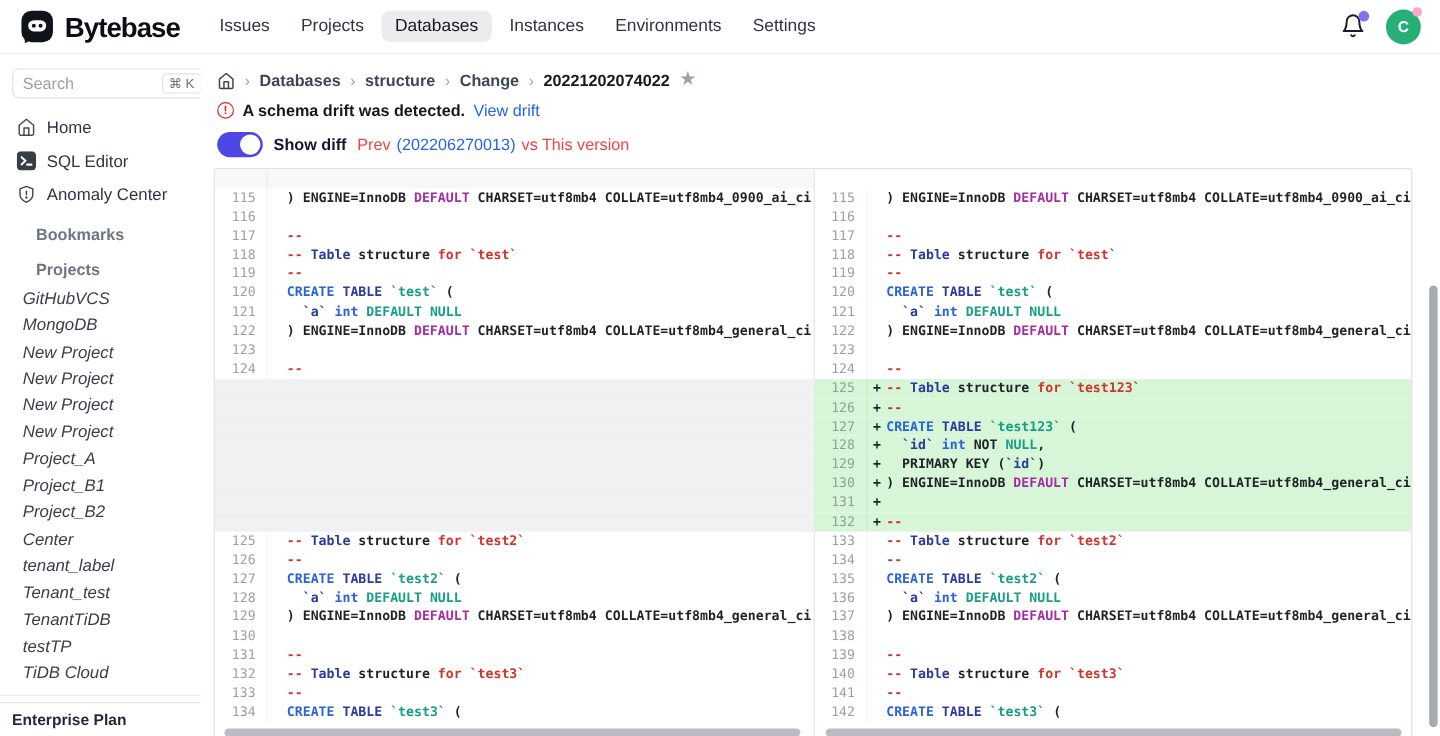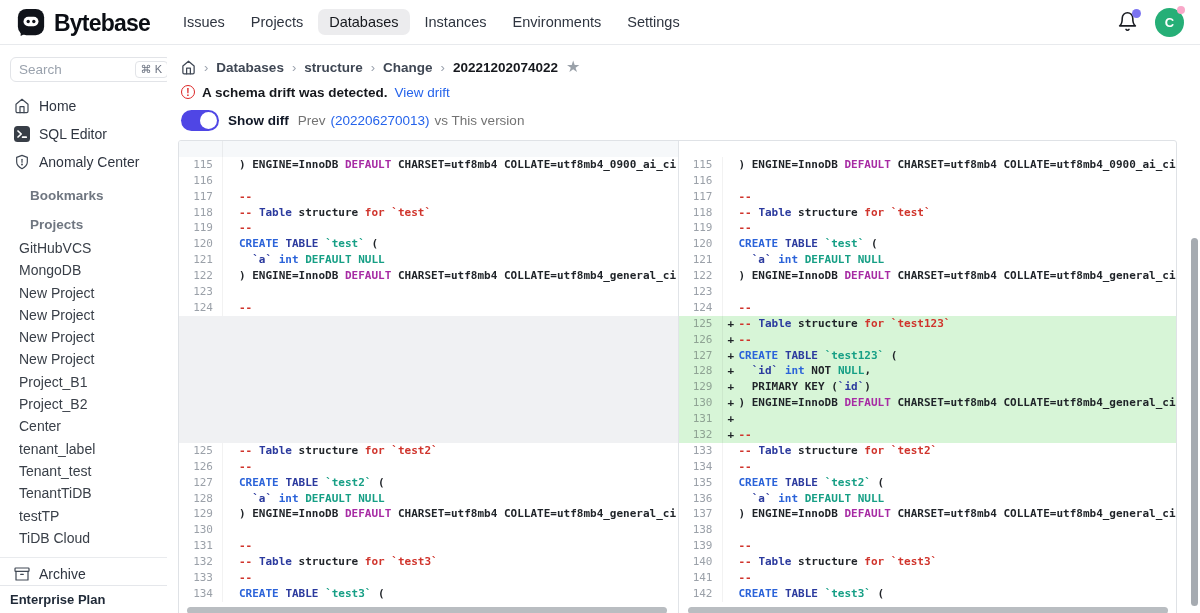--- a/index.html
+++ b/index.html
@@ -32,21 +32,21 @@
   .searchbox { margin:12px 10px 0 10px; height:25px; border:1px solid #e2e4e8;
     border-radius:6px; display:flex; align-items:center; padding:0 3px 0 8px; cursor:text; }
   .searchbox .ph { font-size:13.5px; color:#9aa2ad; flex:1; }
   .kbd { font-size:11px; color:#6b7280; border:1px solid #e2e4e8; border-radius:4px;
     padding:1px 5px; background:#fff; white-space:nowrap; }
   .snav { margin-top:10px; }
   .snav-item { display:flex; align-items:center; gap:9px; height:28px;
     padding-left:14px; font-size:14px; color:#2f3540; cursor:pointer; }
   .slabel { padding-left:30px; margin-top:9px; height:20px; font-size:13.5px;
     color:#6f7680; display:flex; align-items:center;font-weight:bold; }
-  .plist { margin-top:3px; }
+  .plist { margin-top:3px;font-style:italic; }
   .plist div { padding-left:19px; font-size:14px; color:#3a4049; line-height:22.3px;
     cursor:pointer; white-space:nowrap; overflow:hidden; }
   .side-div { border-top:1px solid #e9ebee; margin-top:8px; }
   .archive-row { display:flex; align-items:center; gap:9px; height:32px;
     padding-left:14px; font-size:14px; color:#2f3540; cursor:pointer; }
   .plan-bar { position:absolute; left:0; right:0; bottom:0; border-top:1px solid #e5e7eb;
     background:#fff; padding:6px 0 6px 10px; font-size:13px; font-weight:700; color:#1f2937; }
   .side-scroll { position:absolute; top:10px; right:3px; width:7px; height:175px;
     background:#d4d7db; border-radius:4px; }
 
@@ -65,21 +65,21 @@
     justify-content:center; flex:none; }
   .alert-text { font-weight:600; color:#16181d; }
   .blue-link { color:#2563eb; cursor:pointer; text-decoration:none; }
   .toggle-row { display:flex; align-items:center; gap:9px; margin:9px 0 0 14px;
     height:22px; font-size:13.5px; }
   .toggle { width:38px; height:21px; border-radius:11px; position:relative;
     cursor:pointer; flex:none; }
   .toggle .knob { position:absolute; top:2px; right:2px; width:17px; height:17px;
     border-radius:50%; background:#fff; }
   .tg-label { font-weight:700; color:#111827; }
-  .muted { color:#737373; }
+  .muted { color:#ef4444; }
 
   
   .diff { margin:9px 23px 0 11px; border:1px solid #dfe2e6; border-radius:3px;
     display:flex; height:478px; overflow:hidden; background:#fff; position:relative; }
   .pane { width:50%; position:relative; overflow:hidden;
     font-family:"DejaVu Sans Mono", monospace; }
   .pane.right { border-left:1px solid #e1e4e8; }
   .drow { display:flex; height:15.9px; line-height:15.9px; white-space:pre; }
   .gut { width:44px; flex:none; text-align:right; padding-right:9px; font-size:11px;
     color:#9ba1a9; border-right:1px solid rgba(0,0,0,0.05); }
@@ -174,20 +174,21 @@
   </div>
   <div class="slabel">Bookmarks</div>
   <div class="slabel">Projects</div>
   <div class="plist" id="project-list">
       <div>GitHubVCS</div>
       <div>MongoDB</div>
       <div>New Project</div>
       <div>New Project</div>
       <div>New Project</div>
       <div>New Project</div>
+      <div>Project_A</div>
       <div>Project_B1</div>
       <div>Project_B2</div>
       <div>Center</div>
       <div>tenant_label</div>
       <div>Tenant_test</div>
       <div>TenantTiDB</div>
       <div>testTP</div>
       <div>TiDB Cloud</div>
     </div>
   <div class="side-div"></div>

